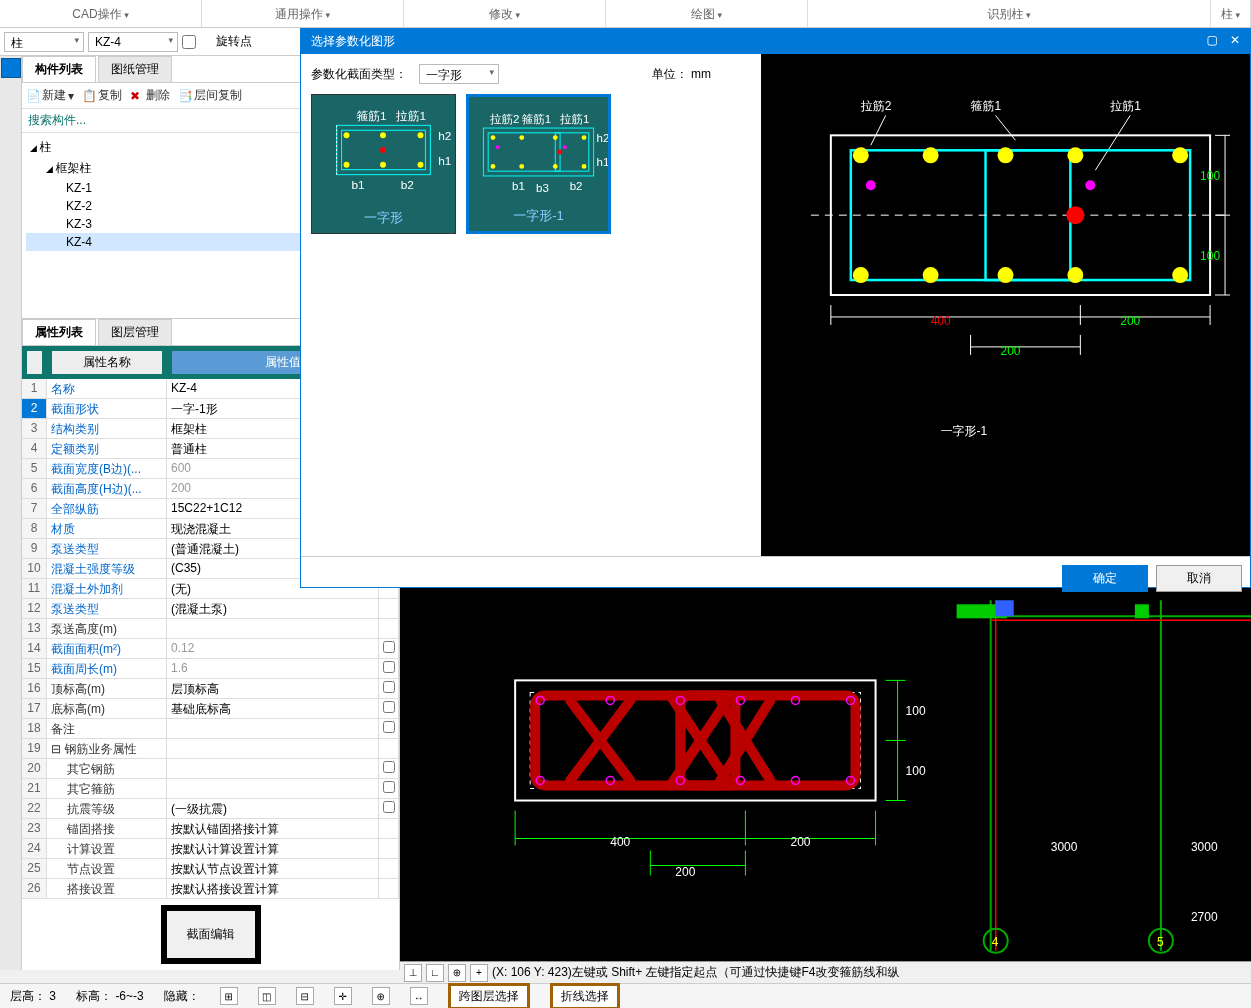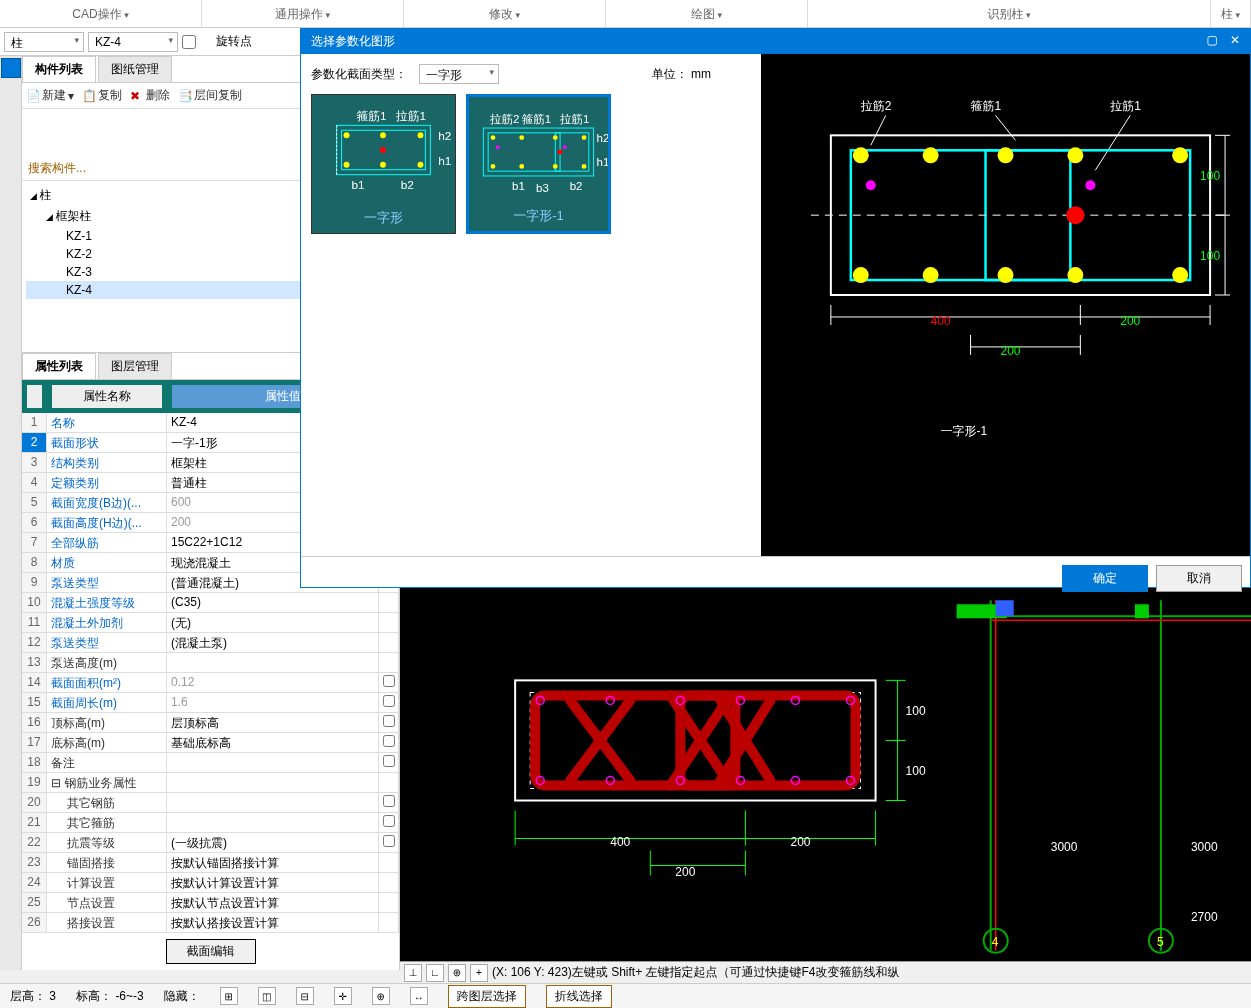--- a/index.html
+++ b/index.html
@@ -21,21 +21,21 @@
 .left-content { flex: 1; display: flex; flex-direction: column; }
 
 .tabs { display: flex; border-bottom: 1px solid #ccc; }
 .tab { padding: 4px 12px; background: #e8e8e8; border: 1px solid #ccc; border-bottom: none; margin-right: 2px; cursor: pointer; }
 .tab.active { background: #fff; font-weight: bold; }
 
 .tb-toolbar { padding: 4px; border-bottom: 1px solid #ddd; display: flex; gap: 8px; }
 .tb-btn { display: flex; align-items: center; gap: 2px; cursor: pointer; color: #333; }
 .tb-icon { width: 14px; height: 14px; display: inline-block; }
 
-.search { padding: 3px 6px; border-bottom: 1px solid #ddd; color: #a16207; margin-top: 48px; }
+.search { padding: 3px 6px; border-bottom: 1px solid #ddd; color: #0f766e; }
 
 .tree { padding: 4px; overflow: auto; height: 200px; }
 .tree-item { padding: 2px 4px; cursor: pointer; }
 .tree-item.l1::before { content: "◢ "; font-size: 9px; }
 .tree-item.l2 { padding-left: 20px; }
 .tree-item.l2::before { content: "◢ "; font-size: 9px; }
 .tree-item.l3 { padding-left: 40px; }
 .tree-item.selected { background: #d0e7ff; }
 
 .prop-section { flex: 1; display: flex; flex-direction: column; border-top: 1px solid #ccc; }
@@ -50,21 +50,21 @@
 .prop-cell.num { width: 25px; text-align: center; background: #f5f5f5; color: #666; }
 .prop-cell.name { width: 120px; color: #0066cc; }
 .prop-cell.name.black { color: #333; }
 .prop-cell.val { flex: 1; }
 .prop-cell.val.gray { color: #999; }
 .prop-row.sel .prop-cell.num { background: #0078d7; color: #fff; }
 .prop-chk { width: 20px; text-align: center; }
 .prop-row input[type=checkbox] { width: 12px; height: 12px; }
 
 .edit-btn { padding: 6px; text-align: center; }
-.edit-btn button { padding: 3px 20px; border: 1px solid #000000; background: #f0f0f0; cursor: pointer; }
+.edit-btn button { padding: 15px 20px; border: 6px solid #000000; background: #f0f0f0; cursor: pointer; }
 
 
 .dialog { position: absolute; left: 300px; top: 28px; right: 0; height: 560px; background: #fff; border: 1px solid #0078d7; z-index: 100; display: flex; flex-direction: column; }
 .dlg-title { background: #0078d7; color: #fff; padding: 4px 10px; display: flex; justify-content: space-between; }
 .dlg-title-btns { display: flex; gap: 12px; }
 .dlg-body { flex: 1; display: flex; }
 .dlg-left { width: 460px; padding: 10px; }
 .dlg-row { display: flex; align-items: center; gap: 8px; margin-bottom: 10px; }
 .dlg-row .lbl { width: 100px; }
 .dlg-row .unit-lbl { margin-left: auto; margin-right: 40px; }
@@ -83,21 +83,21 @@
 
 
 .canvas-area { position: absolute; left: 400px; top: 588px; right: 0; bottom: 25px; background: #000; overflow:hidden; }
 .canvas-svg { width: 100%; height: 100%; }
 .canvas-status { position: absolute; bottom: 0; left: 0; right: 0; height: 22px; background: #f0f0f0; border-top: 1px solid #999; display: flex; align-items: center; padding: 0 4px; gap: 4px; font-size: 11px; }
 .mini-btn { width: 18px; height: 18px; border: 1px solid #aaa; background: #fff; display: inline-flex; align-items: center; justify-content: center; font-size: 10px; }
 
 
 .statusbar { position: absolute; left: 0; right: 0; bottom: 0; height: 25px; background: #f5f5f5; border-top: 1px solid #ccc; display: flex; align-items: center; padding: 0 10px; gap: 20px; font-size: 11px; }
 .statusbar .spacer { flex: 1; }
-.sb-btn { padding: 2px 8px; border: 1px solid #a16207; background: #fff; cursor: pointer; }
+.sb-btn { padding: 2px 8px; border: 3px solid #a16207; background: #fff; cursor: pointer; }
 </style>
 </head>
 <body>
 
 <div class="ribbon">
   <div class="ribbon-group"><span>CAD操作</span></div>
   <div class="ribbon-group"><span>通用操作</span></div>
   <div class="ribbon-group"><span>修改</span></div>
   <div class="ribbon-group"><span>绘图</span></div>
   <div class="ribbon-group" style="flex:2"><span>识别柱</span></div>

